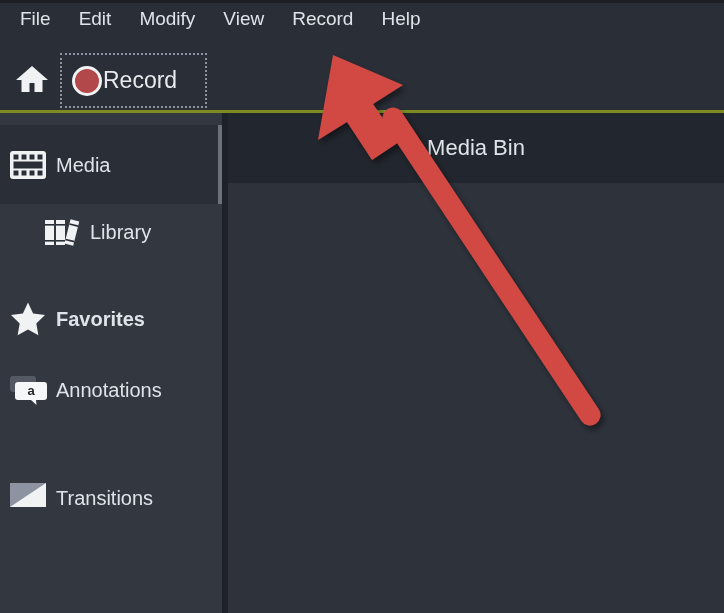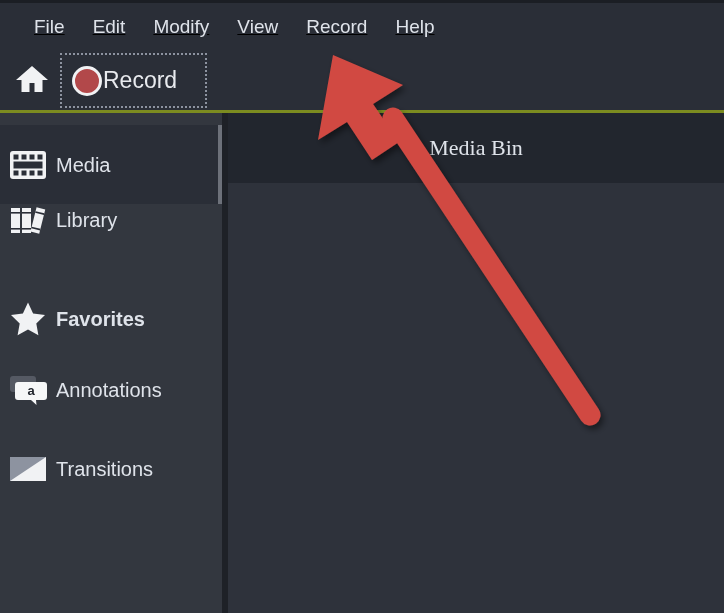--- a/index.html
+++ b/index.html
@@ -25,24 +25,22 @@
     background: #1b1e24;
   }
 
   
   .menubar {
     position: absolute;
     left: 0; top: 3px;
     width: 724px; height: 47px;
     background: #2a2e37;
     display: flex;
-    align-items: center;
-    padding-left: 20px;
+    padding-left: 6px;
     box-sizing: border-box;
-    text-decoration: underline;
   }
   .menu-item {
     color: #dfe3ea;
     font-size: 19px;
     line-height: 1;
     padding: 6px 14px;
     white-space: nowrap;
     cursor: default;
   }
 
@@ -137,21 +135,20 @@
     width: 6px; height: 500px;
     background: #1e2127;
   }
 
   
   .main {
     position: absolute;
     left: 228px; top: 113px;
     width: 496px; height: 500px;
     background: #2e323b;
-    font-family: Liberation Serif, serif;
   }
   .main-header {
     position: absolute;
     left: 0; top: 0;
     width: 496px; height: 70px;
     background: #22262e;
     display: flex;
     align-items: center;
     justify-content: center;
   }
@@ -222,21 +219,21 @@
           <rect x="4.5" y="20.5" width="5" height="5" fill="#2a2e37"></rect>
           <rect x="12.5" y="20.5" width="5" height="5" fill="#2a2e37"></rect>
           <rect x="20.5" y="20.5" width="5" height="5" fill="#2a2e37"></rect>
           <rect x="28.5" y="20.5" width="5" height="5" fill="#2a2e37"></rect>
         </svg>
       </span>
       <span class="side-label">Media</span>
       <span class="sel-bar"></span>
     </div>
 
-    <div class="side-item" style="top:67px;">
+    <div class="side-item" style="top:79px;padding-left:34px;">
       <span class="side-icon">
         <svg width="38" height="32" viewBox="0 0 38 32">
           <rect x="2" y="4" width="9" height="25" fill="#f1f2f4"></rect>
           <rect x="2" y="8" width="9" height="1.6" fill="#2a2e37"></rect>
           <rect x="2" y="24" width="9" height="1.6" fill="#2a2e37"></rect>
           <rect x="13" y="4" width="9" height="25" fill="#f1f2f4"></rect>
           <rect x="13" y="8" width="9" height="1.6" fill="#2a2e37"></rect>
           <rect x="13" y="24" width="9" height="1.6" fill="#2a2e37"></rect>
           <g transform="rotate(14 29 16)">
             <rect x="24.5" y="4" width="9" height="25" fill="#f1f2f4"></rect>
@@ -261,21 +258,21 @@
       <span class="side-icon">
         <svg width="40" height="34" viewBox="0 0 40 34">
           <rect x="2" y="3" width="26" height="16" rx="3" fill="#555963"></rect>
           <path d="M10 9 h26 a3 3 0 0 1 3 3 v12 a3 3 0 0 1 -3 3 h-8 l0.5 5 l-5.5 -5 h-13 a3 3 0 0 1 -3 -3 v-12 a3 3 0 0 1 3 -3 z" fill="#f6f7f8"></path>
           <text x="23" y="22" font-family="Liberation Sans, sans-serif" font-size="13" font-weight="bold" fill="#22262e" text-anchor="middle">a</text>
         </svg>
       </span>
       <span class="side-label">Annotations</span>
     </div>
 
-    <div class="side-item" style="top:316px;">
+    <div class="side-item" style="top:316px;align-items:flex-end;">
       <span class="side-icon">
         <svg width="38" height="26" viewBox="0 0 38 26">
           <rect x="1" y="1" width="36" height="24" fill="#f1f2f4"></rect>
           <path d="M1 1 L37 1 L1 25 Z" fill="#8d93a0"></path>
         </svg>
       </span>
       <span class="side-label">Transitions</span>
     </div>
 
 

